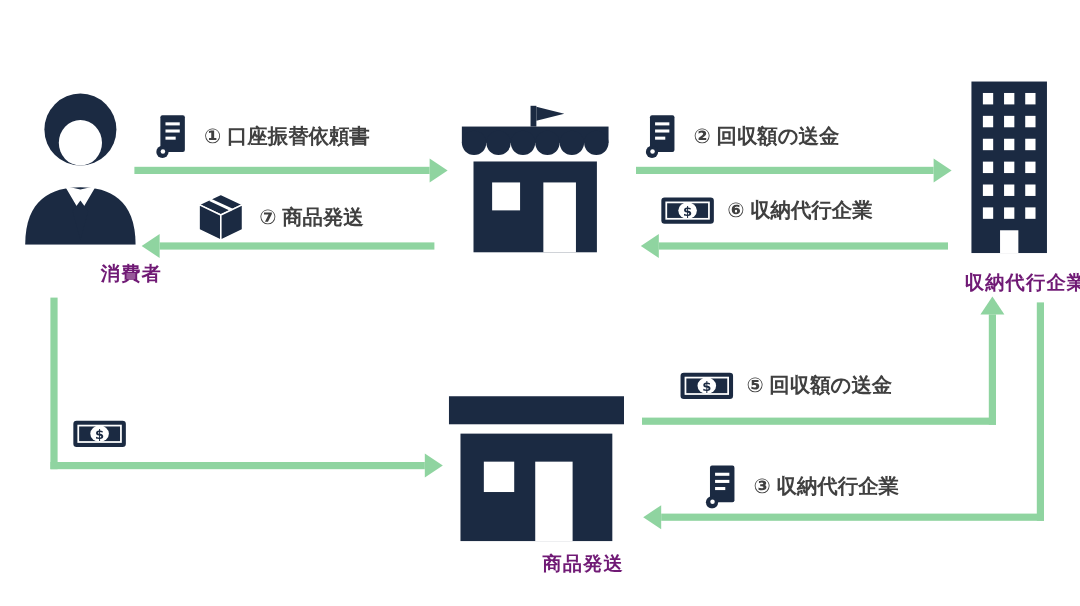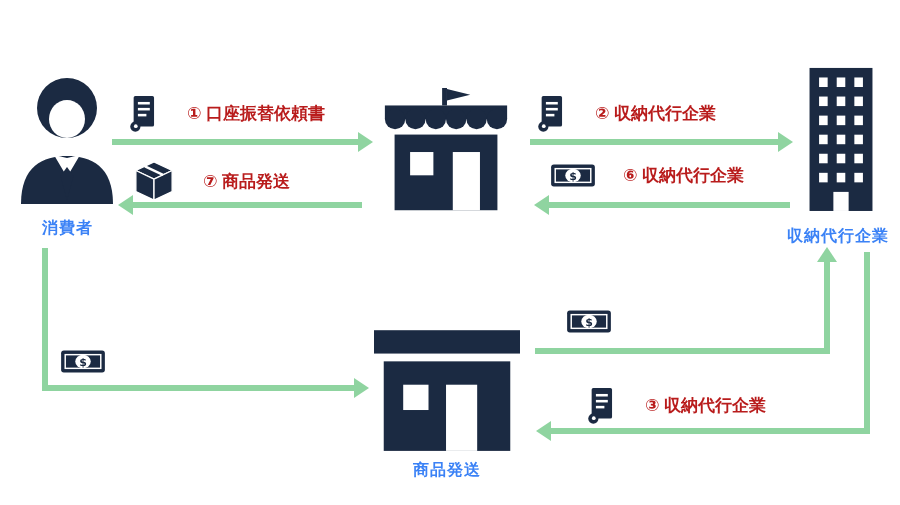--- a/index.html
+++ b/index.html
@@ -2,26 +2,26 @@
 <html><head>
 <meta charset="utf-8">
 <style>
   html,body { margin:0; padding:0; background:#ffffff; }
   .canvas {
     position:relative; width:900px; height:505px; background:#ffffff;
     font-family:"Liberation Sans","DejaVu Sans",sans-serif; overflow:hidden;
   }
   .node-icon { position:absolute; }
   .node-label {
-    position:absolute; font-weight:bold; font-size:16px; color:#3b82f6;
-    text-align:center; letter-spacing:1px;
+    position:absolute; font-weight:bold; font-size:16px; color:#701a75;
+    text-align:right; letter-spacing:1px;
   }
   .flow-label {
-    position:absolute; display:flex; align-items:center; gap:27px;
-    font-weight:bold; font-size:17px; color:#b91c1c; white-space:nowrap;
+    position:absolute; display:flex; align-items:center; gap:10px;
+    font-weight:bold; font-size:17px; color:#404040; white-space:nowrap;
   }
   .fl-icon { flex:0 0 auto; display:flex; }
   .line { position:absolute; background:#8fd4a0; }
   .ah { position:absolute; width:0; height:0; }
   .ah-right { border-top:10px solid transparent; border-bottom:10px solid transparent; border-left:15px solid #8fd4a0; }
   .ah-left  { border-top:10px solid transparent; border-bottom:10px solid transparent; border-right:15px solid #8fd4a0; }
   .ah-up    { border-left:10px solid transparent; border-right:10px solid transparent; border-bottom:15px solid #8fd4a0; }
 </style>
 </head>
 <body>
@@ -126,24 +126,24 @@
     <span class="fl-icon">
       <svg width="34" height="38" viewBox="0 0 40 44">
         <rect x="9" y="2" width="24" height="36" rx="2" fill="#1b2a42"></rect>
         <rect x="14" y="9" width="14" height="3" fill="#ffffff"></rect>
         <rect x="14" y="16" width="14" height="3" fill="#ffffff"></rect>
         <rect x="14" y="23" width="10" height="3" fill="#ffffff"></rect>
         <circle cx="11" cy="38" r="6" fill="#1b2a42"></circle>
         <circle cx="11.5" cy="37.5" r="2.2" fill="#ffffff"></circle>
       </svg>
     </span>
-    <span>② 収納代行企業</span>
-  </div>
-
-  <div class="flow-label" style="left:132px;top:160px">
+    <span>② 回収額の送金</span>
+  </div>
+
+  <div class="flow-label" style="left:162px;top:160px">
     <span class="fl-icon">
       <svg width="44" height="42" viewBox="0 0 46 44">
         <polygon points="23,2 42,11 23,20 4,11" fill="#1b2a42" stroke="#ffffff" stroke-width="1.4"></polygon>
         <polygon points="4,11 23,20 23,42 4,33" fill="#1b2a42" stroke="#ffffff" stroke-width="1.4"></polygon>
         <polygon points="42,11 23,20 23,42 42,33" fill="#1b2a42" stroke="#ffffff" stroke-width="1.4"></polygon>
         <line x1="13.5" y1="6.7" x2="32.5" y2="15.6" stroke="#ffffff" stroke-width="2.5"></line>
       </svg>
     </span>
     <span>⑦ 商品発送</span>
   </div>
@@ -173,20 +173,21 @@
 
   <div class="flow-label" style="left:566px;top:306px">
     <span class="fl-icon">
       <svg width="46" height="31" viewBox="0 0 50 34">
         <rect x="1" y="5" width="48" height="24" rx="3" fill="#1b2a42"></rect>
         <rect x="5.5" y="9.5" width="39" height="15" fill="none" stroke="#ffffff" stroke-width="1.6"></rect>
         <ellipse cx="25" cy="17" rx="8.5" ry="7.5" fill="#ffffff"></ellipse>
         <text x="25" y="21.5" text-anchor="middle" font-size="12" font-weight="bold" fill="#1b2a42" font-family="DejaVu Sans, sans-serif">$</text>
       </svg>
     </span>
+    <span>⑤ 回収額の送金</span>
   </div>
 
   <div class="flow-label" style="left:584px;top:386px">
     <span class="fl-icon">
       <svg width="34" height="38" viewBox="0 0 40 44">
         <rect x="9" y="2" width="24" height="36" rx="2" fill="#1b2a42"></rect>
         <rect x="14" y="9" width="14" height="3" fill="#ffffff"></rect>
         <rect x="14" y="16" width="14" height="3" fill="#ffffff"></rect>
         <rect x="14" y="23" width="10" height="3" fill="#ffffff"></rect>
         <circle cx="11" cy="38" r="6" fill="#1b2a42"></circle>

